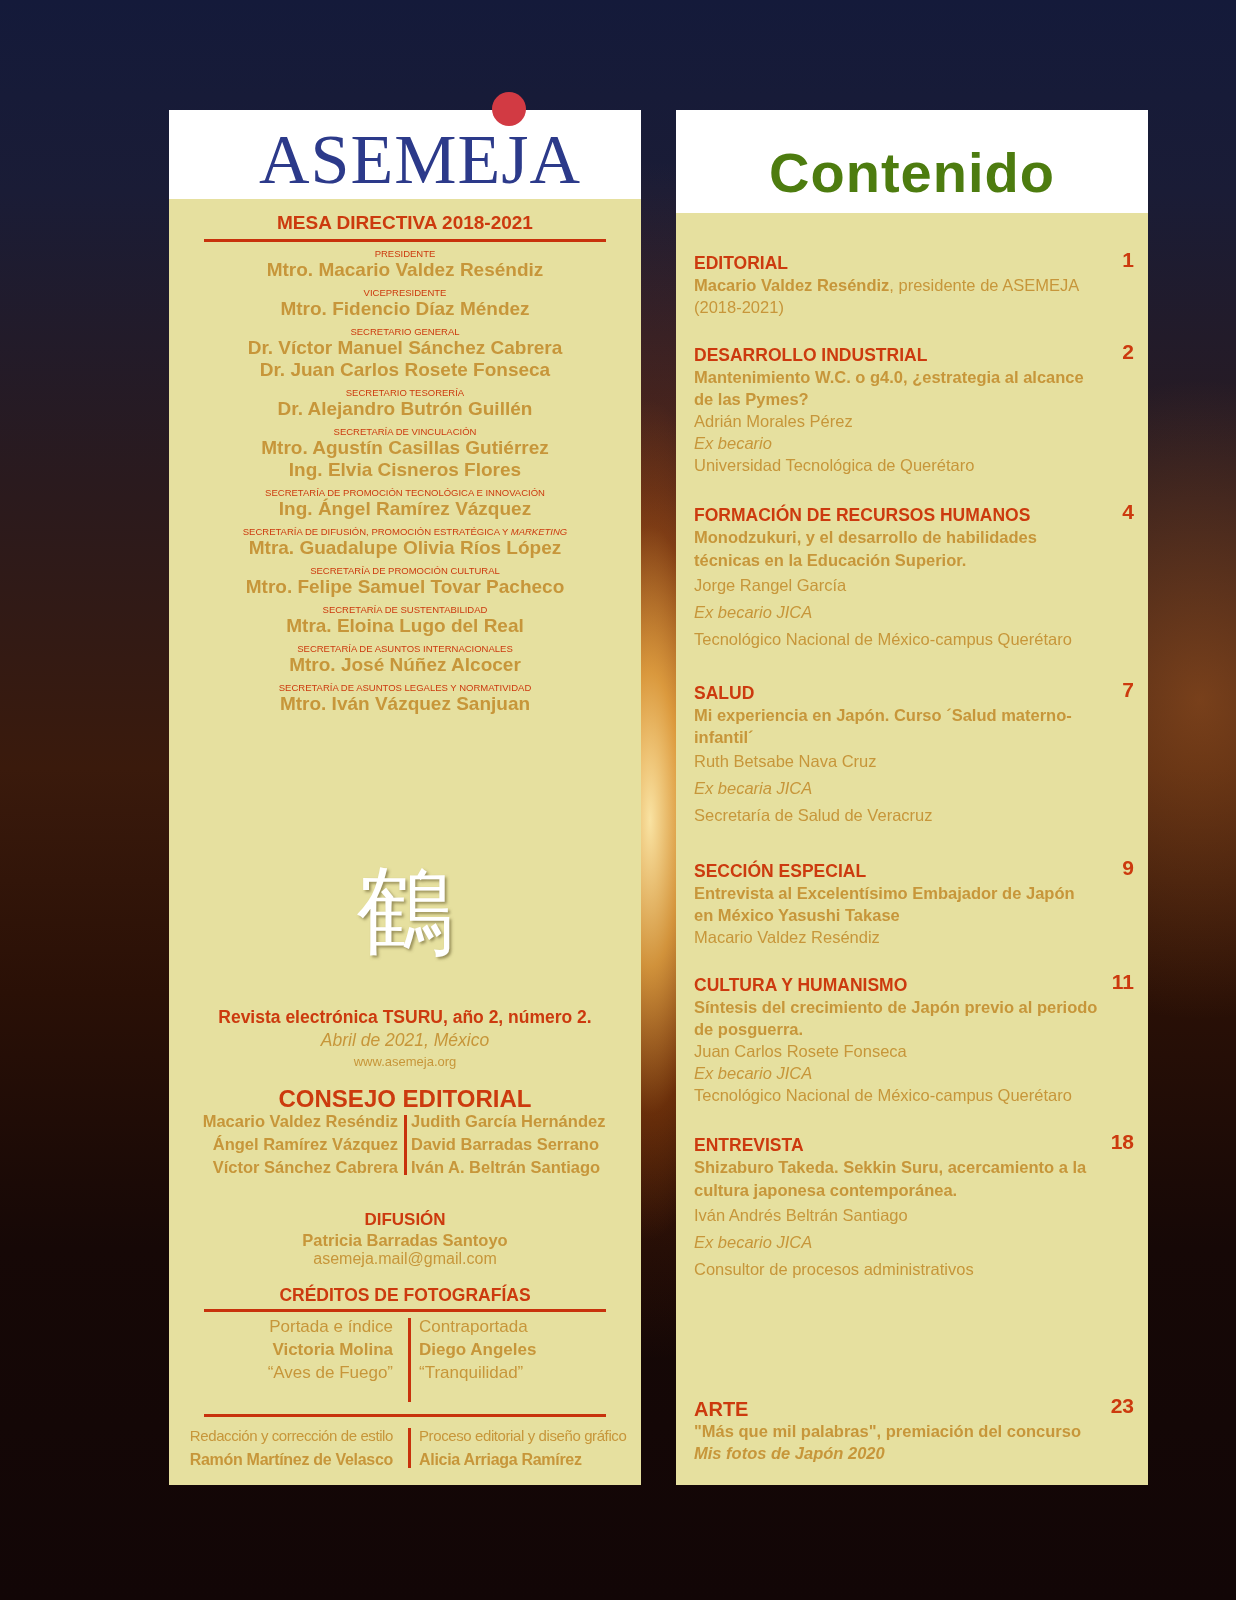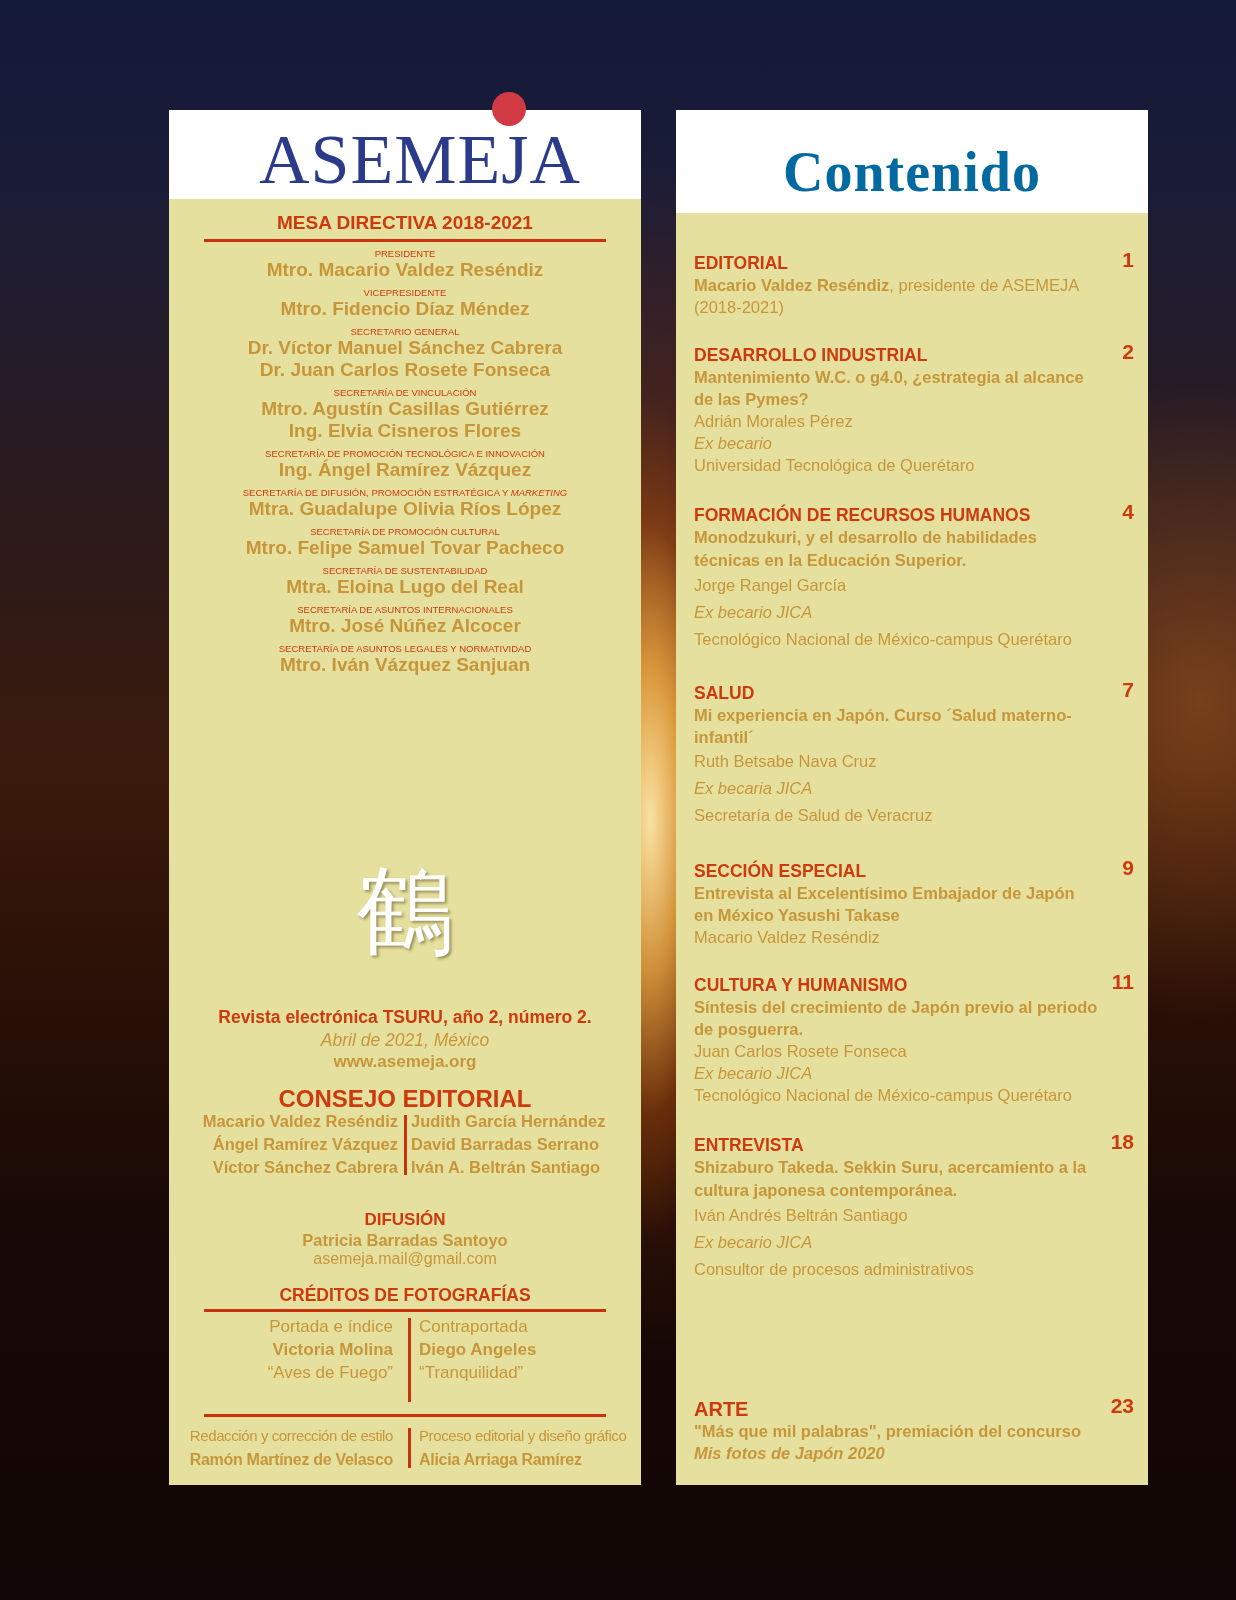--- a/index.html
+++ b/index.html
@@ -17,21 +17,21 @@
   .right { left:676px; top:110px; width:472px; height:1375px; }
   .logo-box { position:absolute; left:0; top:0; width:472px; height:89px; background:#ffffff; }
   .logo-text {
     position:absolute; left:90px; top:10px;
     font-family:"Liberation Serif", serif; font-size:70px; color:#2c3a8a; letter-spacing:1px; line-height:80px;
   }
   .logo-dot { position:absolute; left:323px; top:-18px; width:34px; height:34px; border-radius:50%; background:#d23a43; }
   .cont-box { position:absolute; left:0; top:0; width:472px; height:103px; background:#ffffff; }
   .cont-title {
     position:absolute; left:0; right:0; top:30px; text-align:center;
-    font-family:Liberation Serif, serif; font-weight:bold; font-size:56px; color:#0369a1; letter-spacing:1px;
+    font-family:Liberation Sans, sans-serif; font-weight:bold; font-size:56px; color:#4d7c0f; letter-spacing:1px;
   }
   .gold { color:#c7963a; }
   .center { text-align:center; }
   .abs { position:absolute; }
   .rule { position:absolute; height:3px; background:#c8320c; }
   .vrule { position:absolute; width:3px; background:#c8320c; }
   .sec-head { font-weight:bold; font-size:19px; color:#cc3a0e; }
   .role { font-size:9.5px; color:#cc3a0e; line-height:11px; text-transform:none; }
   .name { font-weight:bold; font-size:19px; color:#c7963a; line-height:22px; }
   .crane {
@@ -68,20 +68,24 @@
     <div style="margin-bottom:6px">
       <div class="role">VICEPRESIDENTE</div>
       <div class="name">Mtro. Fidencio Díaz Méndez</div>
     </div>
     <div style="margin-bottom:6px">
       <div class="role">SECRETARIO GENERAL</div>
       <div class="name">Dr. Víctor Manuel Sánchez Cabrera</div>
       <div class="name">Dr. Juan Carlos Rosete Fonseca</div>
     </div>
     <div style="margin-bottom:6px">
+      <div class="role">SECRETARIO TESORERÍA</div>
+      <div class="name">Dr. Alejandro Butrón Guillén</div>
+    </div>
+    <div style="margin-bottom:6px">
       <div class="role">SECRETARÍA DE VINCULACIÓN</div>
       <div class="name">Mtro. Agustín Casillas Gutiérrez</div>
       <div class="name">Ing. Elvia Cisneros Flores</div>
     </div>
     <div style="margin-bottom:6px">
       <div class="role">SECRETARÍA DE PROMOCIÓN TECNOLÓGICA E INNOVACIÓN</div>
       <div class="name">Ing. Ángel Ramírez Vázquez</div>
     </div>
     <div style="margin-bottom:6px">
       <div class="role"><span>SECRETARÍA DE DIFUSIÓN, PROMOCIÓN ESTRATÉGICA Y</span> <span class="it">MARKETING</span></div>
@@ -103,21 +107,21 @@
       <div class="role">SECRETARÍA DE ASUNTOS LEGALES Y NORMATIVIDAD</div>
       <div class="name">Mtro. Iván Vázquez Sanjuan</div>
     </div>
   </div>
 
   <div class="crane">鶴</div>
 
   <div class="abs center" style="left:0;right:0;top:895px;">
     <div style="font-weight:bold;font-size:17.5px;color:#cc3a0e;line-height:24px;">Revista electrónica TSURU, año 2, número 2.</div>
     <div class="it gold" style="font-size:17.5px;line-height:22px;">Abril de 2021, México</div>
-    <div class="gold" style="font-size:17px;line-height:22px;font-weight:bold;">www.asemeja.org</div>
+    <div class="gold" style="font-size:13px;line-height:22px;">www.asemeja.org</div>
   </div>
 
   <div class="abs center sec-head" style="left:0;right:0;top:975px;font-size:24px;">CONSEJO EDITORIAL</div>
   <div class="c2 gold" style="right:243px;top:1000px;text-align:right;font-weight:bold;font-size:16.5px;line-height:23px;">
     <div>Macario Valdez Reséndiz</div>
     <div>Ángel Ramírez Vázquez</div>
     <div>Víctor Sánchez Cabrera</div>
   </div>
   <div class="vrule" style="left:235px;top:1005px;height:60px;"></div>
   <div class="c2 gold" style="left:242px;top:1000px;font-weight:bold;font-size:16.5px;line-height:23px;">

